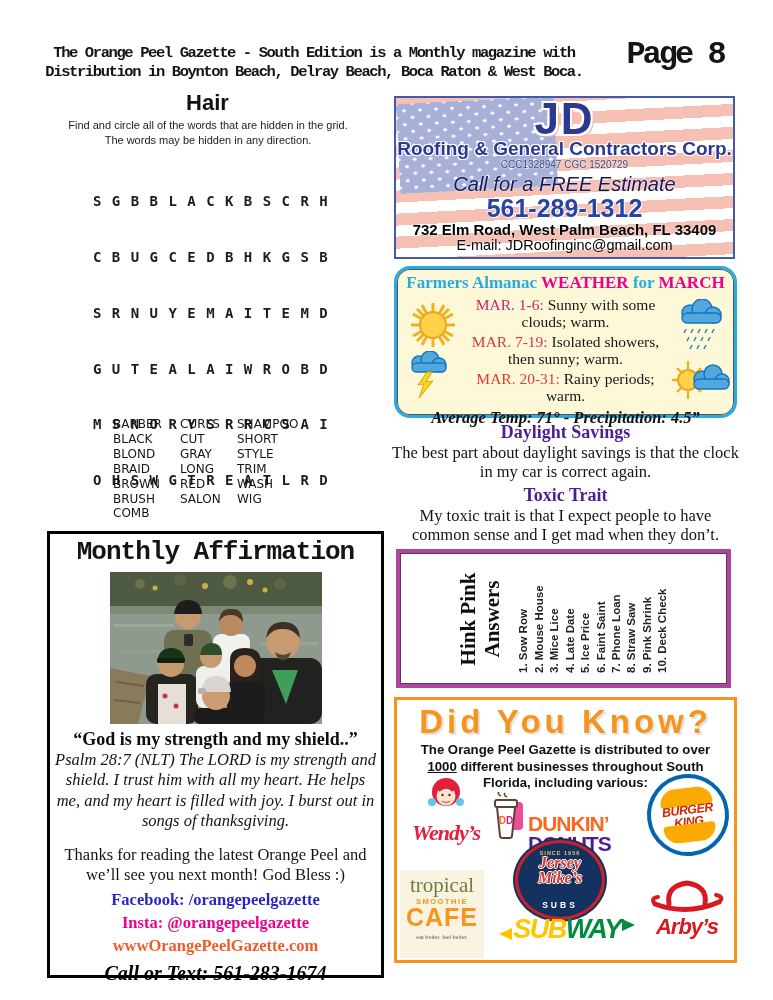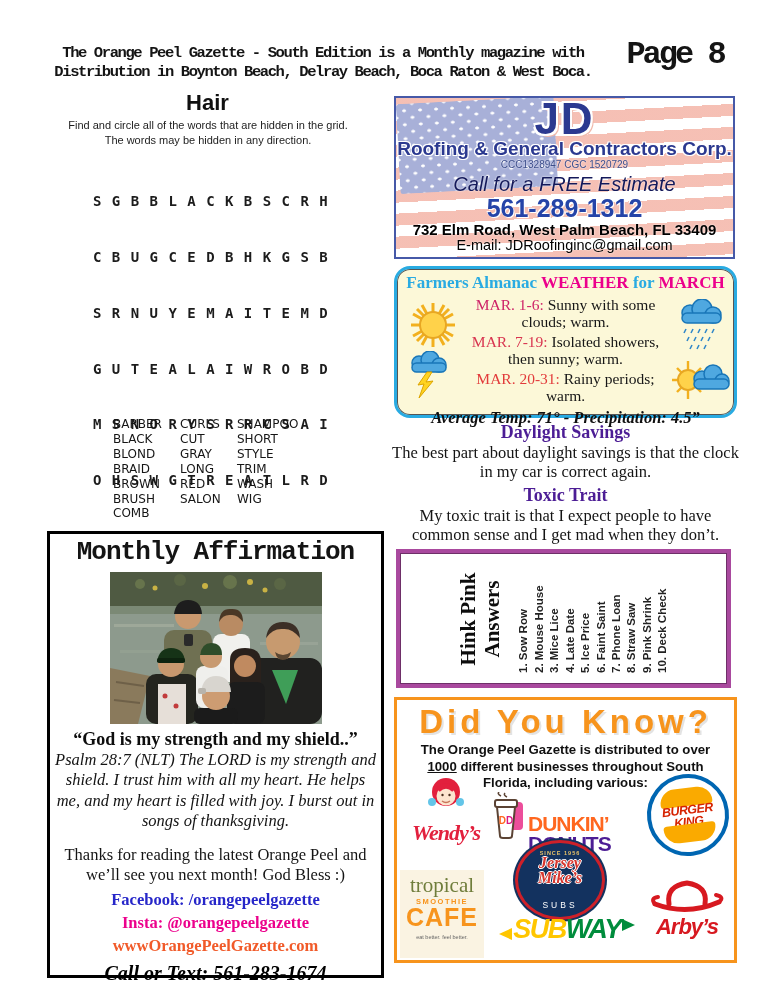--- a/index.html
+++ b/index.html
@@ -2,21 +2,21 @@
 <html><head>
 <meta charset="utf-8">
 <style>
   * { margin:0; padding:0; box-sizing:border-box; }
   html,body { background:#e8e8e8; }
   .page {
     position:relative; width:773px; height:1000px; background:#ffffff;
     margin:0 auto; overflow:hidden; font-family:"Liberation Serif", serif; color:#111;
   }
   
-  .masthead { position:absolute; left:33px; top:44px; width:580px; text-align:center;
+  .masthead { position:absolute; left:24px; top:44px; width:580px; text-align:center;
     font-family:"Liberation Mono", monospace; font-weight:700; font-size:15.5px;
     letter-spacing:-1.4px; line-height:1.25; color:#141414; }
   .page-label { position:absolute; left:600px; top:36px; width:150px; text-align:center;
     font-family:"Liberation Mono", monospace; font-weight:700; font-size:32px; letter-spacing:-3px; color:#141414; }
   
   .hair-title { position:absolute; left:60px; top:90px; width:295px; text-align:center;
     font-family:"Liberation Sans", sans-serif; font-weight:700; font-size:22px; color:#101010; }
   .hair-instr { position:absolute; left:42px; top:118px; width:332px; text-align:center;
     font-family:"Liberation Sans", sans-serif; font-size:11px; line-height:1.32; color:#1d1d1d; }
   .ws-grid { position:absolute; left:93px; top:155px; width:250px;
@@ -113,21 +113,21 @@
     letter-spacing:-0.5px; }
   
   .lg-jm { left:118px; top:140px; width:90px; height:82px; }
   .jm-oval { width:90px; height:80px; border-radius:50%; background:#13325F; border:3px solid #CE2029;
     box-shadow:0 0 0 2px #13325F; display:flex; flex-direction:column; align-items:center;
     justify-content:center; }
   .jm-since { font-family:"Liberation Sans", sans-serif; font-size:5.5px; font-weight:700;
     letter-spacing:1px; color:#E9C469; }
   .jm-name { font-family:"Liberation Serif", serif; font-style:italic; font-weight:700; font-size:16px;
     line-height:.92; color:#D8372F; text-shadow:-1px 0 0 #fff, 1px 0 0 #fff, 0 1px 0 #fff, 0 -1px 0 #fff; }
-  .jm-subs { margin-top:14px; font-family:"Liberation Sans", sans-serif; font-weight:400; font-size:8.5px;
+  .jm-subs { margin-top:14px; font-family:"Liberation Sans", sans-serif; font-weight:700; font-size:8.5px;
     letter-spacing:3px; color:#fff; }
   
   .lg-trop { left:3px; top:170px; width:84px; height:88px; background:#FAF3E2; padding-top:6px; }
   .trop-1 { font-family:"Liberation Serif", serif; font-size:21px; line-height:.9; color:#6F7D3B; }
   .trop-2 { font-family:"Liberation Sans", sans-serif; font-weight:700; font-size:7.5px;
     letter-spacing:1.5px; color:#F7941D; margin-top:2px; }
   .trop-3 { font-family:"Liberation Sans", sans-serif; font-weight:900; font-size:25px; line-height:.95;
     letter-spacing:1px; color:#F7941D; }
   .trop-4 { font-family:"Liberation Sans", sans-serif; font-size:5.5px; color:#666; margin-top:4px; }
   

